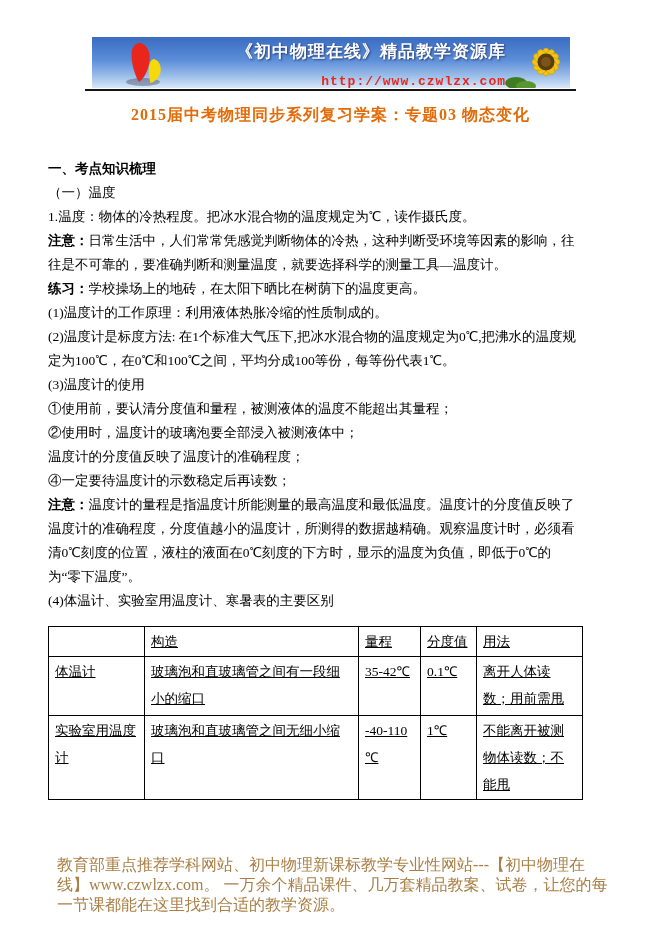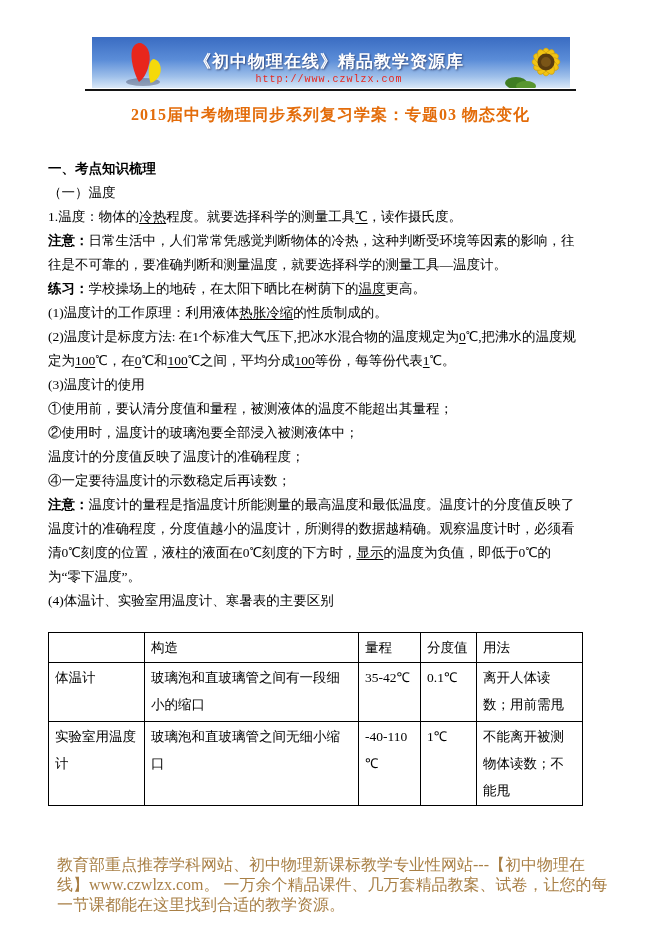--- a/index.html
+++ b/index.html
@@ -3,40 +3,40 @@
 <meta charset="utf-8">
 <style>
   html,body{margin:0;padding:0;background:#ffffff;}
   .page{position:relative;width:661px;height:936px;background:#fff;overflow:hidden;
         font-family:"Liberation Serif",serif;color:#000;}
 
   
   .banner{position:absolute;left:92px;top:37px;width:478px;height:51px;overflow:hidden;
           background:linear-gradient(180deg,#3a6cc2 0%,#5b8dd8 45%,#9fc0ea 78%,#d9e8f8 100%);}
   .banner-logo{position:absolute;left:26px;top:4px;}
-  .banner-text{position:absolute;left:60px;right:64px;top:13px;text-align:center;}
+  .banner-text{position:absolute;left:60px;right:64px;top:3px;text-align:right;}
   .banner-title{color:#ffffff;font-weight:bold;font-size:17px;letter-spacing:1px;
                 text-shadow:1px 1px 2px rgba(0,0,40,.55);white-space:nowrap;}
-  .banner-url{color:#e8261c;font-weight:normal;font-size:10px;letter-spacing:1px;margin-top:1px;
+  .banner-url{color:#e8261c;font-weight:bold;font-size:13px;letter-spacing:1px;margin-top:11px;
               font-family:"Liberation Mono",monospace;white-space:nowrap;}
   .banner-flower{position:absolute;right:2px;bottom:-2px;}
   .banner-rule{position:absolute;left:85px;top:89px;width:491px;height:2px;background:#141414;}
 
   
   .doc-title{position:absolute;left:0;top:105px;width:100%;margin:0;text-align:center;
              font-size:16px;font-weight:bold;color:#e36c0a;letter-spacing:1px;}
 
   
   .doc-body{position:absolute;left:48px;top:157px;width:534px;font-size:13.5px;}
   .para{margin:0;line-height:24px;}
   .bold{font-weight:bold;}
-  .uline{text-decoration:underline;text-underline-offset:2px;}
+  .uline{text-underline-offset:2px;}
 
   
-  table.cmp{border-collapse:collapse;width:534px;margin-top:19px;table-layout:fixed;}
+  table.cmp{border-collapse:collapse;width:534px;margin-top:13px;table-layout:fixed;text-decoration:underline;}
   table.cmp th,table.cmp td{border:1.5px solid #000;padding:1px 6px;vertical-align:top;
              font-weight:normal;text-align:left;font-size:13.5px;line-height:27px;}
   table.cmp tr.hdr th{height:25px;}
   table.cmp tr.row td{height:56px;}
 
   
   .footer{position:absolute;left:57px;top:855px;width:552px;font-size:16px;
           line-height:20px;color:#a87f45;}
 </style>
 </head>
@@ -72,21 +72,21 @@
     </svg>
   </div>
   <div class="banner-rule"></div>
 
   <h1 class="doc-title">2015届中考物理同步系列复习学案：专题03 物态变化</h1>
 
   <div class="doc-body">
     <div id="paragraphs">
         <p class="para"><span class="bold">一、考点知识梳理</span></p>
         <p class="para"><span>（一）温度</span></p>
-        <p class="para"><span>1.温度：物体的</span><span class="uline">冷热</span><span>程度。就要选择科学的测量工具</span><span class="uline">℃</span><span>，读作摄氏度。</span></p>
+        <p class="para"><span>1.温度：物体的</span><span class="uline">冷热</span><span>程度。把冰水混合物的温度规定为</span><span class="uline">℃</span><span>，读作摄氏度。</span></p>
         <p class="para"><span class="bold">注意：</span><span>日常生活中，人们常常凭感觉判断物体的冷热，这种判断受环境等因素的影响，往往是不可靠的，要准确判断和测量温度，就要选择科学的测量工具—温度计。</span></p>
         <p class="para"><span class="bold">练习：</span><span>学校操场上的地砖，在太阳下晒比在树荫下的</span><span class="uline">温度</span><span>更高。</span></p>
         <p class="para"><span>(1)温度计的工作原理：利用液体</span><span class="uline">热胀冷缩</span><span>的性质制成的。</span></p>
         <p class="para"><span>(2)温度计是标度方法: 在1个标准大气压下,把冰水混合物的温度规定为</span><span class="uline">0</span><span>℃,把沸水的温度规定为</span><span class="uline">100</span><span>℃，在</span><span class="uline">0</span><span>℃和</span><span class="uline">100</span><span>℃之间，平均分成</span><span class="uline">100</span><span>等份，每等份代表</span><span class="uline">1</span><span>℃。</span></p>
         <p class="para"><span>(3)温度计的使用</span></p>
         <p class="para"><span>①使用前，要认清分度值和量程，被测液体的温度不能超出其量程；</span></p>
         <p class="para"><span>②使用时，温度计的玻璃泡要全部浸入被测液体中；</span></p>
         <p class="para"><span>温度计的分度值反映了温度计的准确程度；</span></p>
         <p class="para"><span>④一定要待温度计的示数稳定后再读数；</span></p>
         <p class="para"><span class="bold">注意：</span><span>温度计的量程是指温度计所能测量的最高温度和最低温度。温度计的分度值反映了温度计的准确程度，分度值越小的温度计，所测得的数据越精确。观察温度计时，必须看清0℃刻度的位置，液柱的液面在0℃刻度的下方时，</span><span class="uline">显示</span><span>的温度为负值，即低于0℃的为“零下温度”。</span></p>

